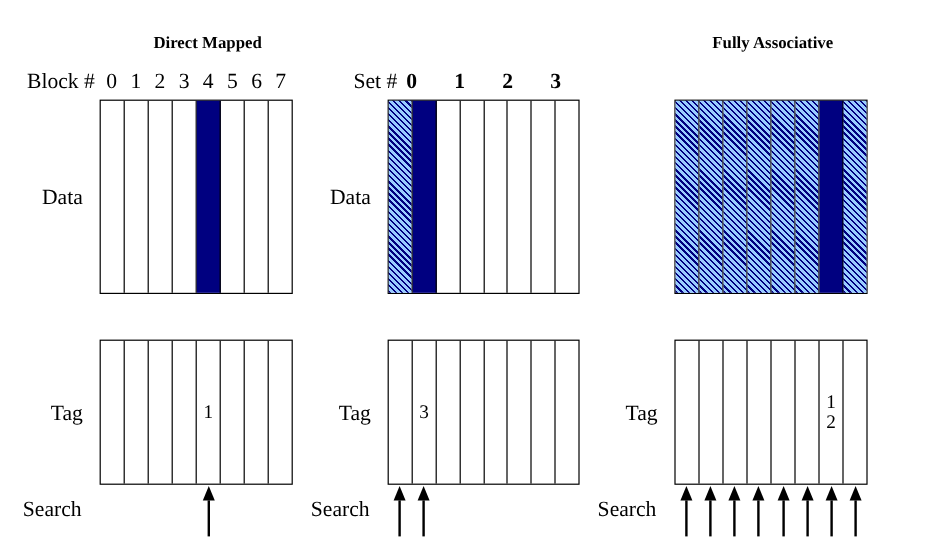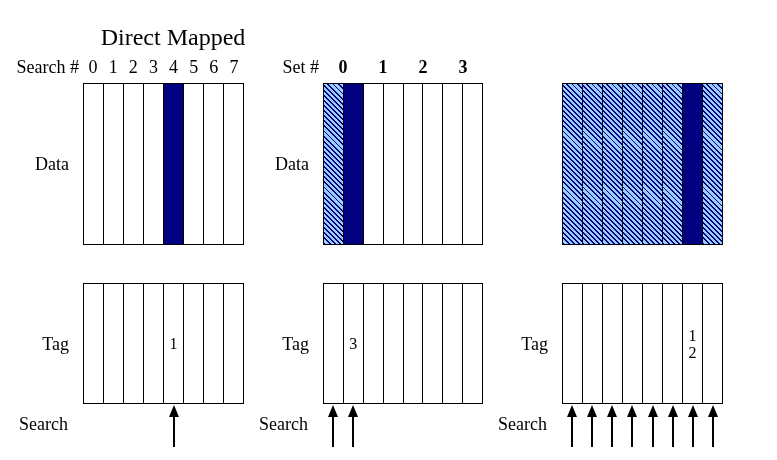--- a/index.html
+++ b/index.html
@@ -8,21 +8,21 @@
     position:relative;
     width:777px; height:460px;
     background:var(--bg,#ffffff);
     font-family:"Liberation Serif", serif;
     color:#000;
     overflow:hidden;
   }
   .panel { position:absolute; inset:0; pointer-events:none; }
   .title {
     position:absolute; top:26px; height:22px;
-    font-size:24px; font-weight:normal; text-align:center; line-height:22px;
+    font-size:14px; font-weight:bold; text-align:center; line-height:22px;
     white-space:nowrap;
   }
   .index-label {
     position:absolute; top:55px; left:0; height:24px;
     font-size:18px; line-height:24px; text-align:right; white-space:nowrap;
   }
   .index-digit {
     position:absolute; top:55px; height:24px; width:24px;
     font-size:18px; line-height:24px; text-align:center;
   }
@@ -64,21 +64,21 @@
   .arrow .stem { width:2px; height:30px; margin:0 auto; background:#000; }
   .tag-line { text-align:center; }
 </style>
 </head>
 <body>
 
 <div class="canvas">
 
   <section class="panel">
     <div class="title" style="left: 43px; width: 260px;">Direct Mapped</div>
-    <div class="index-label" style="width: 79px;">Search #</div>
+    <div class="index-label" style="width: 79px;">Block #</div>
     <div class="block-rect data-rect" style="left: 83px; top: 83px; width: 161px; height: 162px;">
         <div class="cell"></div>
         <div class="cell"></div>
         <div class="cell"></div>
         <div class="cell"></div>
         <div class="cell hl"></div>
         <div class="cell"></div>
         <div class="cell"></div>
         <div class="cell"></div>
       </div>
@@ -105,21 +105,21 @@
       <div class="index-digit" style="left: 181.688px;">5</div>
       <div class="index-digit" style="left: 201.812px;">6</div>
       <div class="index-digit" style="left: 221.938px;">7</div>
       <div class="arrow" style="left: 168.562px;">
         <div class="head"></div>
         <div class="stem"></div>
       </div>
     </section>
 
   <section class="panel">
-    <div class="index-label" style="width: 319px;">Set #</div>
+    <div class="index-label" style="width: 319px; margin-left: 12px;">Set #</div>
     <div class="block-rect data-rect" style="left: 323px; top: 83px; width: 160px; height: 162px;">
         <div class="cell hatch"></div>
         <div class="cell hl"></div>
         <div class="cell"></div>
         <div class="cell"></div>
         <div class="cell"></div>
         <div class="cell"></div>
         <div class="cell"></div>
         <div class="cell"></div>
       </div>
@@ -146,20 +146,21 @@
         <div class="head"></div>
         <div class="stem"></div>
       </div>
       <div class="arrow" style="left: 348px;">
         <div class="head"></div>
         <div class="stem"></div>
       </div>
     </section>
 
   <section class="panel">
+    <div class="title" style="left: 514px; width: 260px;">Fully Associative</div>
     <div class="index-label" style="width: 558px;"></div>
     <div class="block-rect data-rect" style="left: 562px; top: 83px; width: 161px; height: 162px;">
         <div class="cell hatch"></div>
         <div class="cell hatch"></div>
         <div class="cell hatch"></div>
         <div class="cell hatch"></div>
         <div class="cell hatch"></div>
         <div class="cell hatch"></div>
         <div class="cell hl"></div>
         <div class="cell hatch"></div>

